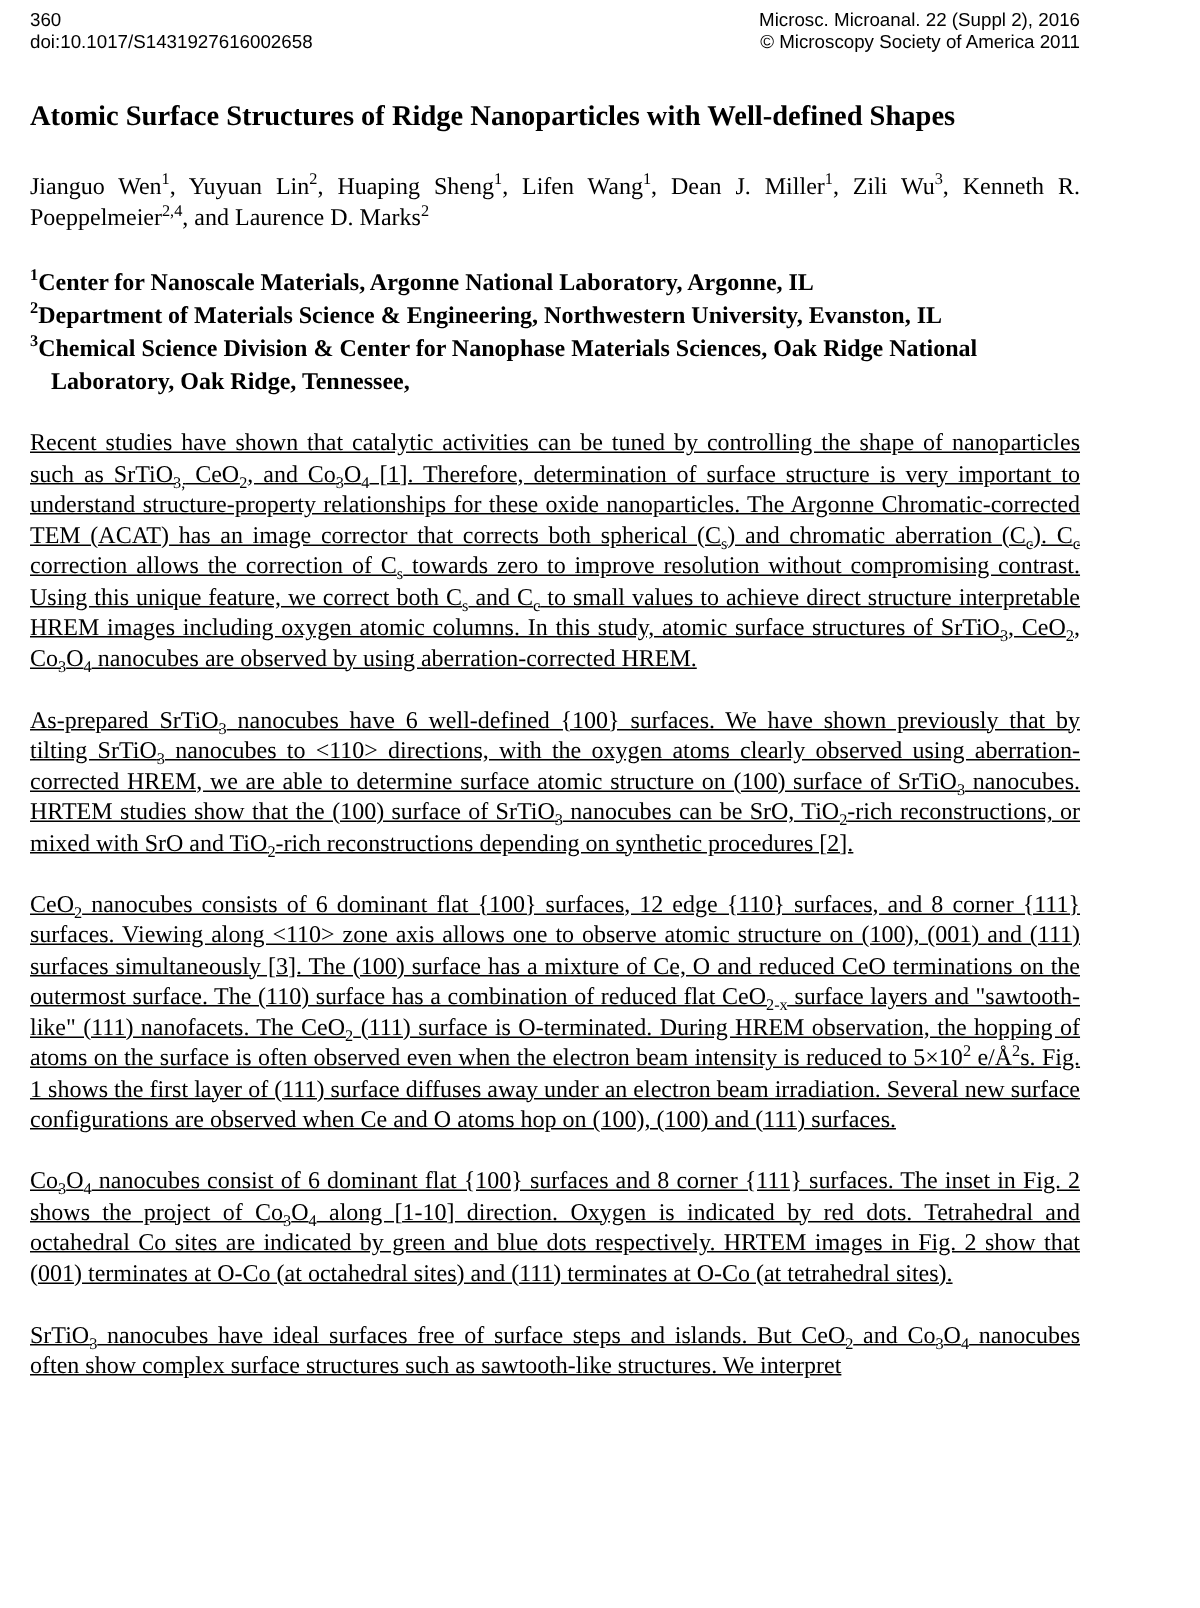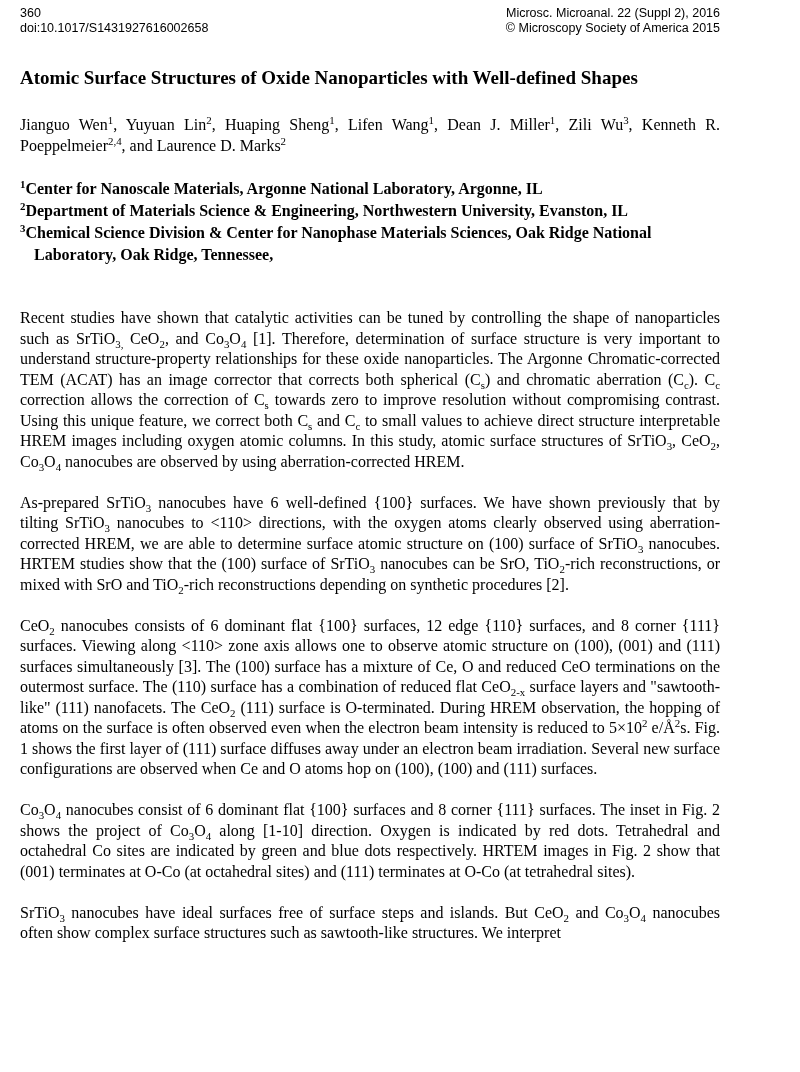--- a/index.html
+++ b/index.html
@@ -41,21 +41,21 @@
   .affiliations {
     margin-top: 22px;
     font-size: 16px;
     line-height: 22px;
   }
   .affiliation {
     padding-left: 14px;
     text-indent: -14px;
     font-weight: bold;
   }
-  .body-text { margin-top: 42px; }
+  .body-text { margin-top: 20px; text-decoration: underline; }
   .paragraph {
     font-size: 16px;
     line-height: 20.5px;
     text-align: justify;
     margin-bottom: 20.5px;
   }
   sup { font-size: 68%; vertical-align: super; line-height: 0; }
   sub { font-size: 68%; vertical-align: sub; line-height: 0; }
 </style>
 </head>
@@ -63,25 +63,25 @@
 
 <div class="page">
 
   <div class="header">
     <div class="header-left">
       <div>360</div>
       <div>doi:10.1017/S1431927616002658</div>
     </div>
     <div class="header-right">
       <div>Microsc. Microanal. 22 (Suppl 2), 2016</div>
-      <div>© Microscopy Society of America 2015</div>
+      <div>© Microscopy Society of America 2011</div>
     </div>
   </div>
 
-  <h1 class="title">Atomic Surface Structures of Oxide Nanoparticles with Well-defined Shapes</h1>
+  <h1 class="title">Atomic Surface Structures of Ridge Nanoparticles with Well-defined Shapes</h1>
 
   <div class="authors">Jianguo Wen<sup>1</sup>, Yuyuan Lin<sup>2</sup>, Huaping Sheng<sup>1</sup>, Lifen Wang<sup>1</sup>, Dean J. Miller<sup>1</sup>, Zili Wu<sup>3</sup>, Kenneth R. Poeppelmeier<sup>2,4</sup>, and Laurence D. Marks<sup>2</sup></div>
 
   <div class="affiliations">
     <div class="affiliation"><sup>1</sup>Center for Nanoscale Materials, Argonne National Laboratory, Argonne, IL</div>
     <div class="affiliation"><sup>2</sup>Department of Materials Science &amp; Engineering, Northwestern University, Evanston, IL</div>
     <div class="affiliation"><sup>3</sup>Chemical Science Division &amp; Center for Nanophase Materials Sciences, Oak Ridge National Laboratory, Oak Ridge, Tennessee,</div>
   </div>
 
   <div class="body-text">

